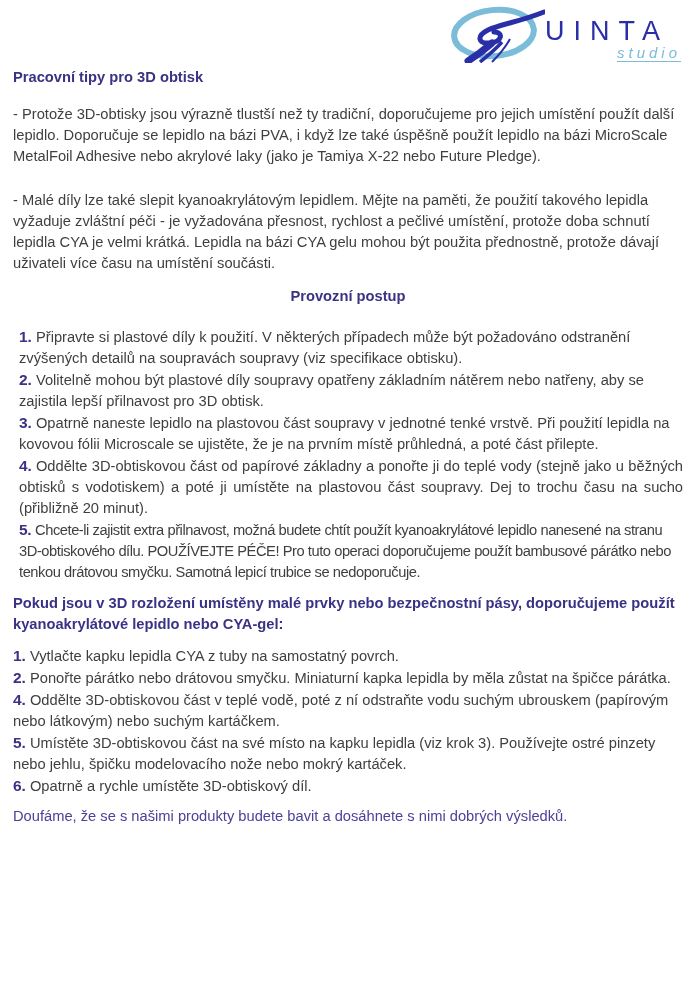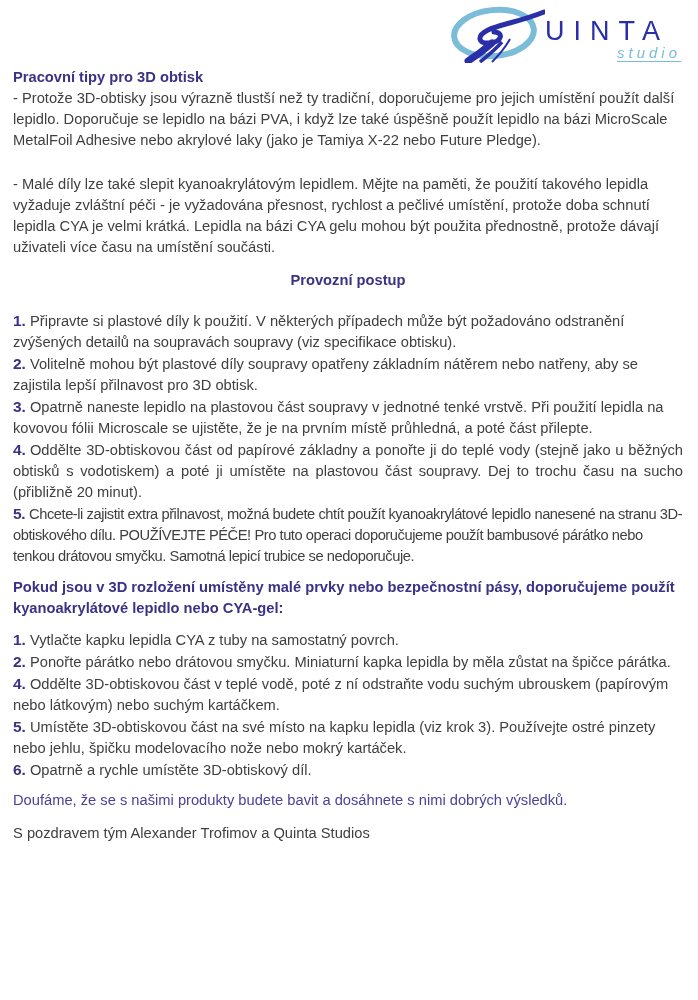--- a/index.html
+++ b/index.html
@@ -25,27 +25,27 @@
   .logo-sub {
     position:absolute; right:2px; top:41px;
     font-size:15px; line-height:14px; font-style:italic;
     letter-spacing:4px; color:var(--logo_light_blue,#7bbcd8);
     border-bottom:1px solid var(--logo_light_blue,#7bbcd8);
     padding-bottom:1px; white-space:nowrap;
   }
 
   
   .heading { color:var(--heading,#3a3285); font-weight:bold; }
-  .h1 { margin-bottom:0; }
+  .h1 { margin-bottom:16px; }
   .p1 { margin-bottom:23px; }
   .p2 { margin-bottom:12px; }
   .warning { color:var(--warning,#c0392b); font-weight:bold; margin-bottom:14px; }
   .h2 { margin-bottom:19px;text-align:center; }
   .h3 { margin-bottom:10px; }
-  #steps1 { margin-bottom:10px; }
+  #steps1 { margin-bottom:10px;margin-left:6px; }
   #steps2 { margin-bottom:9px; }
   .step .num { font-weight:bold; color:var(--heading,#3a3285); margin-right:4px; font-size:15.5px; }
   #steps1 .step-4 { text-align:justify; }
   #steps1 .step-5 { letter-spacing:-0.45px; }
   .closing { color:var(--closing,#4a4299); margin-bottom:12px; }
   .signature { color:var(--body,#3f3f3f); }
 </style>
 </head>
 <body>
 
@@ -87,15 +87,14 @@
   <div class="steps" id="steps2">
       <div class="step step-1"><span class="num">1.</span><span class="txt">Vytlačte kapku lepidla CYA z tuby na samostatný povrch.</span></div>
       <div class="step step-2"><span class="num">2.</span><span class="txt">Ponořte párátko nebo drátovou smyčku. Miniaturní kapka lepidla by měla zůstat na špičce párátka.</span></div>
       <div class="step step-4"><span class="num">4.</span><span class="txt">Oddělte 3D-obtiskovou část v teplé vodě, poté z ní odstraňte vodu suchým ubrouskem (papírovým nebo látkovým) nebo suchým kartáčkem.</span></div>
       <div class="step step-5"><span class="num">5.</span><span class="txt">Umístěte 3D-obtiskovou část na své místo na kapku lepidla (viz krok 3). Používejte ostré pinzety nebo jehlu, špičku modelovacího nože nebo mokrý kartáček.</span></div>
       <div class="step step-6"><span class="num">6.</span><span class="txt">Opatrně a rychle umístěte 3D-obtiskový díl.</span></div>
     </div>
 
   <div class="closing">Doufáme, že se s našimi produkty budete bavit a dosáhnete s nimi dobrých výsledků.</div>
 
-  <div class="signature">S pozdravem tým Alexander Trofimov a Quinta Studios</div>
 
 </div>
 
 </body></html>

